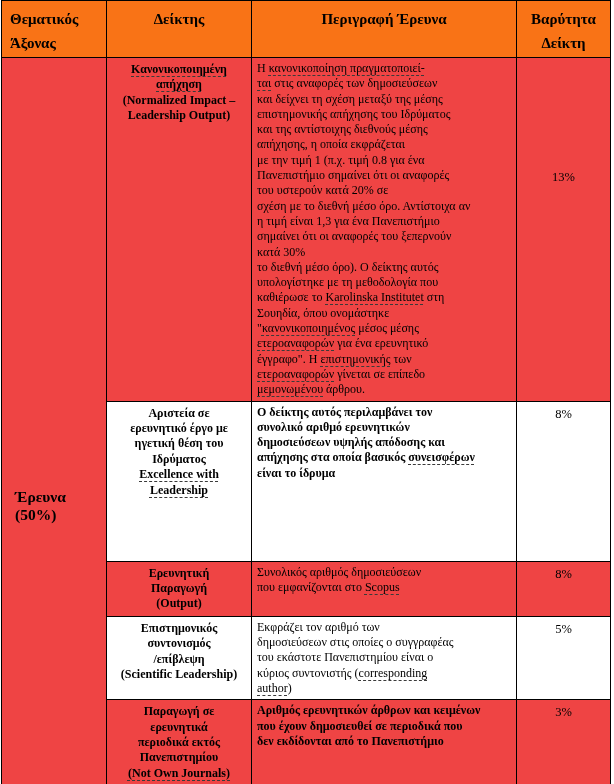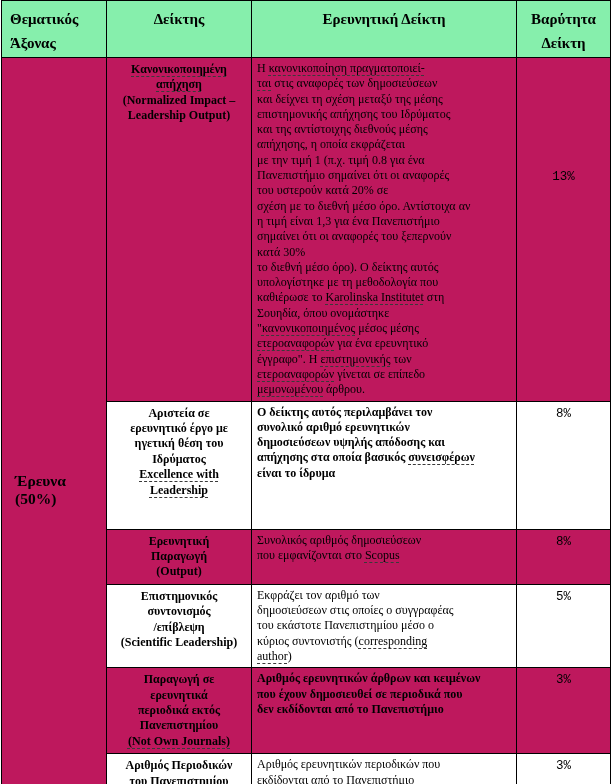--- a/index.html
+++ b/index.html
@@ -2,62 +2,62 @@
 <html><head>
 <meta charset="utf-8">
 <style>
   * { margin:0; padding:0; box-sizing:border-box; }
   html,body { width:614px; height:784px; overflow:hidden; background:#ffffff; }
   body { font-family:"Liberation Serif","DejaVu Serif",serif; color:#000000; }
   table { width:609px; border-collapse:collapse; table-layout:fixed; margin:0 0 0 1px; }
   th, td { border:1px solid #000000; vertical-align:top; }
   col.c1 { width:105px; } col.c2 { width:145px; } col.c3 { width:265px; } col.c4 { width:94px; }
 
-  thead th { background:#86efac; font-size:15px; font-weight:bold; text-align:center;
+  thead th { background:#f97316; font-size:15px; font-weight:bold; text-align:center;
              padding:6px 3px 2px 3px; line-height:1.6; }
   thead th.axis-h { text-align:left; padding-left:8px; }
 
   td.axis { background:#ffffff; vertical-align:middle; font-weight:bold; font-size:15.5px;
             text-align:left; padding-left:13px; }
   .axis-inner { transform:translateY(45px); }
   .axis-line2 { }
 
   td.ind  { text-align:center; font-weight:bold; font-size:12px; line-height:15.4px;
             padding:4px 3px; white-space:pre-line; }
   td.desc { text-align:left; font-size:12px; line-height:15.3px; padding:3px 5px;
             white-space:pre-line; }
   td.desc.left { text-align:left;font-weight:bold; }
-  td.weight { text-align:center; font-size:12.5px; padding-top:5px;font-family:Liberation Mono, monospace; }
+  td.weight { text-align:center; font-size:12.5px; padding-top:5px; }
   td.weight.pad-big { padding-top:112px; }
 
-  tr.shaded td { background:#be185d; }
+  tr.shaded td { background:#ef4444; }
 
   tr.hrow { height:55px; }
-  tr.r1 { height:343px; } tr.r2 { height:128px; } tr.r3 { height:53px; }
+  tr.r1 { height:343px; } tr.r2 { height:160px; } tr.r3 { height:53px; }
   tr.r4 { height:82px; }  tr.r5 { height:77px; }  tr.r6 { height:78px; }
 
   .spell { text-decoration:underline; text-decoration-style:dashed;
            text-decoration-color:#3a3a3a; text-decoration-thickness:1px;
            text-underline-offset:2.5px; }
 </style>
 </head>
 <body>
 
 <table>
   <colgroup>
     <col class="c1">
       <col class="c2">
       <col class="c3">
       <col class="c4">
   </colgroup>
   <thead>
     <tr class="hrow">
       <th class="axis-h">Θεματικός Άξονας</th>
       <th>Δείκτης</th>
-      <th>Ερευνητική Δείκτη</th>
+      <th>Περιγραφή Έρευνα</th>
       <th>Βαρύτητα Δείκτη</th>
     </tr>
   </thead>
   <tbody>
     <tr class="r1 shaded">
       <td class="axis" rowspan="6">
         <div class="axis-inner">
           <div>Έρευνα</div>
           <div class="axis-line2">(50%)</div>
         </div>
@@ -112,21 +112,21 @@
 που εμφανίζονται στο </span><span class="spell">Scopus</span></td>
       <td class="weight">8%</td>
     </tr>
     <tr class="r4">
       <td class="ind"><span>Επιστημονικός
 συντονισμός
 /επίβλεψη
 (Scientific Leadership)</span></td>
       <td class="desc"><span>Εκφράζει τον αριθμό των
 δημοσιεύσεων στις οποίες ο συγγραφέας
-του εκάστοτε Πανεπιστημίου μέσο ο
+του εκάστοτε Πανεπιστημίου είναι ο
 κύριος συντονιστής  (</span><span class="spell">corresponding
 author</span><span>)</span></td>
       <td class="weight">5%</td>
     </tr>
     <tr class="r5 shaded">
       <td class="ind"><span>Παραγωγή σε
 ερευνητικά
 περιοδικά εκτός
 Πανεπιστημίου
 </span><span class="spell">(Not Own Journals)</span></td>

